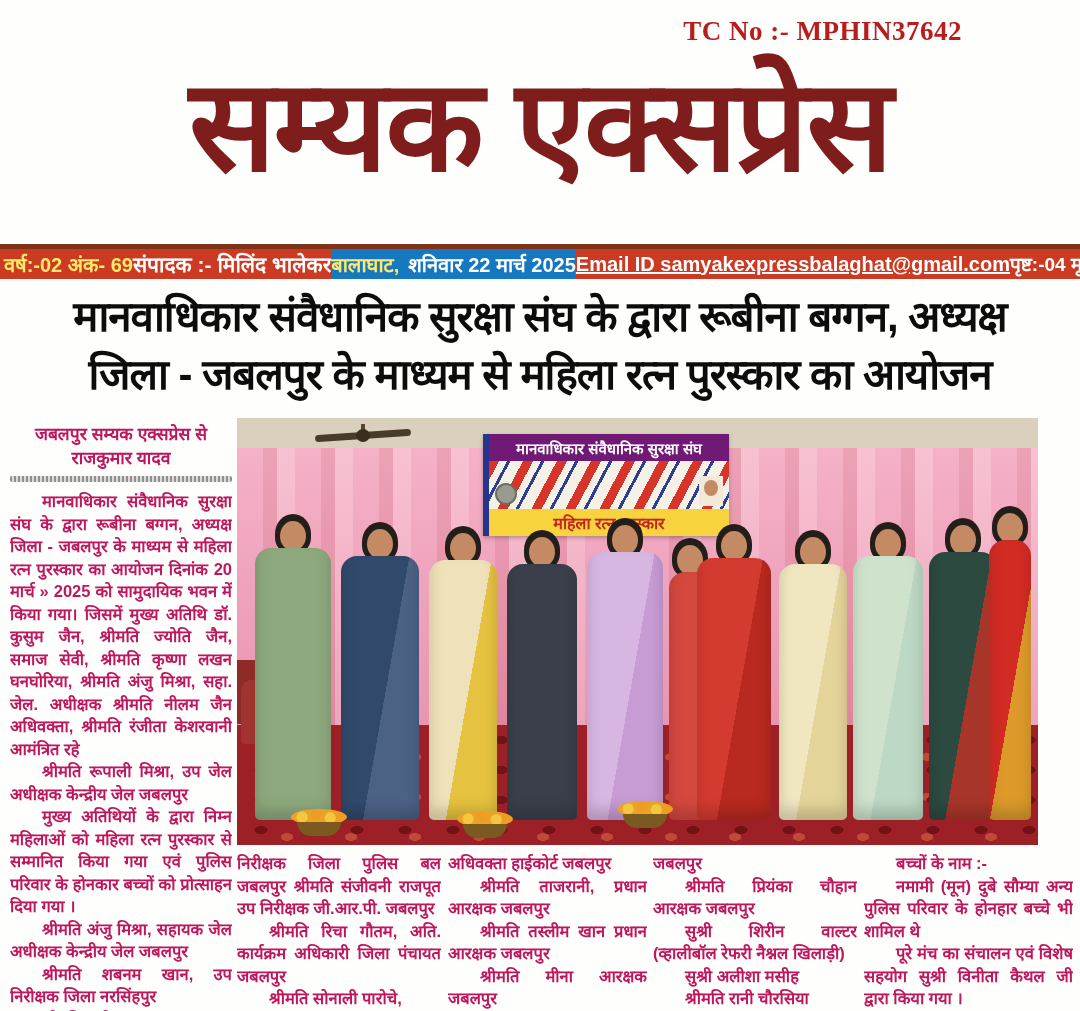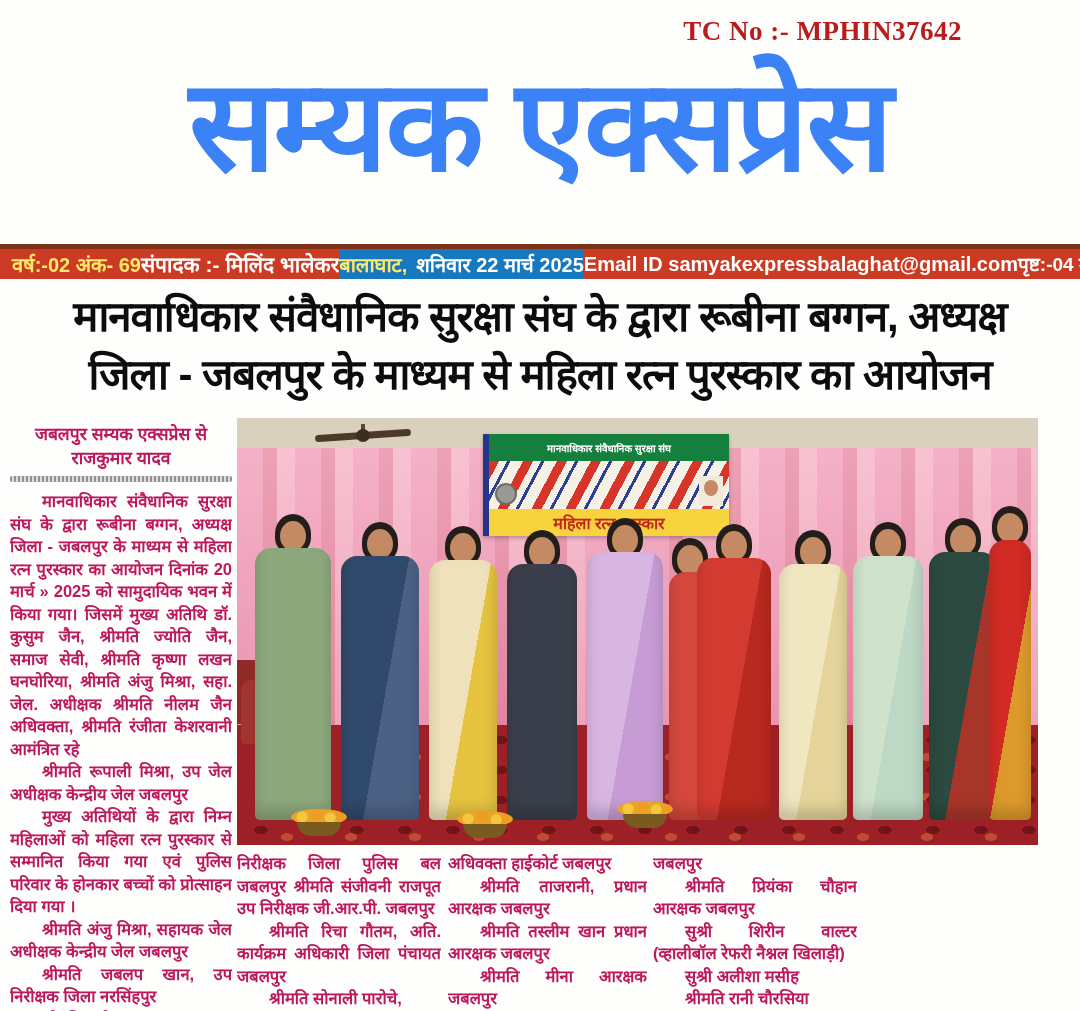--- a/index.html
+++ b/index.html
@@ -5,31 +5,31 @@
   html,body{margin:0;padding:0;background:#e9e7e2;}
   .page{position:relative;width:1080px;height:1011px;background:#fefefc;overflow:hidden;
         font-family:"Liberation Sans","DejaVu Sans",sans-serif;margin:0 auto;}
 
   
   .tc-no{position:absolute;top:16px;right:118px;font-family:"Liberation Serif","DejaVu Serif",serif;
          font-weight:bold;font-size:27px;color:#b91c1c;letter-spacing:.5px;}
 
   
   .masthead{position:absolute;top:40px;left:0;width:100%;text-align:center;margin:0;
-            font-size:128px;line-height:1.35;font-weight:900;color:#3b82f6;letter-spacing:-2px;}
+            font-size:128px;line-height:1.35;font-weight:900;color:#7f1d1d;letter-spacing:-2px;}
 
   
   .infobar{position:absolute;top:244px;left:0;width:1080px;height:35px;background:#cb3a22;
            border-top:5px solid #7e3318;display:flex;align-items:center;font-weight:bold;box-sizing:border-box;}
-  .infobar .issue{color:#ffe96a;font-size:20px;padding-left:12px;width:180px;white-space:nowrap;}
+  .infobar .issue{color:#ffe96a;font-size:20px;padding-left:4px;width:180px;white-space:nowrap;}
   .infobar .editor{color:#ffffff;font-size:21px;width:270px;text-align:center;white-space:nowrap;}
   .infobar .datebox{background:#1678be;color:#fff;height:100%;display:flex;align-items:center;
                     padding:0 0;gap:9px;font-size:20px;white-space:nowrap;}
   .infobar .place{color:#ffe96a;}
-  .infobar .email{color:#fff;font-size:20px;flex:1;text-align:center;white-space:nowrap;}
+  .infobar .email{color:#fff;font-size:20px;flex:1;text-align:center;white-space:nowrap;text-decoration:underline;}
   .infobar .pages{color:#fff;font-size:19px;padding-right:12px;white-space:nowrap;}
 
   
   .headline{position:absolute;top:288px;left:8px;right:8px;text-align:center;color:#0c0c0c;
             font-weight:900;font-size:42px;line-height:58px;letter-spacing:-1px;}
 
   
   .col{position:absolute;font-size:16.5px;line-height:22.5px;color:#be185d;font-weight:600;
        text-align:justify;overflow:hidden;}
   .col1{left:10px;top:420px;width:222px;height:591px;}
@@ -55,21 +55,21 @@
       background-size:48px 30px,64px 40px;background-position:0 0,18px 12px;}
   .fan{position:absolute;top:6px;left:78px;width:96px;height:20px;}
   .fan .rod{position:absolute;left:46px;top:0;width:4px;height:9px;background:#5a4633;}
   .fan .blades{position:absolute;top:8px;left:0;width:96px;height:7px;background:#4a3a2a;border-radius:4px;
       transform:rotate(-4deg);}
   .fan .hub{position:absolute;top:5px;left:41px;width:14px;height:13px;background:#3b2e21;border-radius:50%;}
 
   
   .banner{position:absolute;left:246px;top:16px;width:240px;height:102px;background:#f5f1e6;
       border-left:6px solid #27348b;box-shadow:0 2px 4px rgba(0,0,0,.25);}
-  .banner-top{height:27px;background:#15803d;color:#fff;font-weight:bold;font-size:10px;
+  .banner-top{height:27px;background:#701a75;color:#fff;font-weight:bold;font-size:15px;
       display:flex;align-items:center;justify-content:center;white-space:nowrap;overflow:hidden;}
   .banner-mid{height:48px;
       background:repeating-linear-gradient(118deg,#d8352a 0 9px,#f5f1e6 9px 16px,#2c3f90 16px 19px,#f5f1e6 19px 30px);
       position:relative;}
   .banner-mid .medal{position:absolute;left:6px;bottom:4px;width:18px;height:18px;border-radius:50%;
       background:#9a9a92;border:2px solid #6d6d64;}
   .banner-mid .portrait{position:absolute;right:6px;bottom:3px;width:24px;height:30px;background:#f3e9da;}
   .banner-mid .portrait i{display:block;width:14px;height:16px;margin:4px auto 0;background:#c38a63;border-radius:50%;}
   .banner-strip{height:27px;background:#f7d33e;color:#c3261d;font-weight:900;font-size:16px;
       display:flex;align-items:center;justify-content:center;white-space:nowrap;overflow:hidden;}
@@ -129,21 +129,21 @@
     <div class="byline">
       <div>जबलपुर सम्यक एक्सप्रेस से</div>
       <div>राजकुमार यादव</div>
     </div>
     <div class="rule"></div>
     <div>
         <p class="para">मानवाधिकार संवैधानिक सुरक्षा संघ के द्वारा रूबीना बग्गन, अध्यक्ष जिला - जबलपुर के माध्यम से महिला रत्न पुरस्कार का आयोजन दिनांक 20 मार्च » 2025 को सामुदायिक भवन में किया गया। जिसमें मुख्य अतिथि डॉ. कुसुम जैन, श्रीमति ज्योति जैन, समाज सेवी, श्रीमति कृष्णा लखन घनघोरिया, श्रीमति अंजु मिश्रा, सहा. जेल. अधीक्षक श्रीमति नीलम जैन अधिवक्ता, श्रीमति रंजीता केशरवानी आमंत्रित रहे</p>
         <p class="para">श्रीमति रूपाली मिश्रा, उप जेल अधीक्षक केन्द्रीय जेल जबलपुर</p>
         <p class="para">मुख्य अतिथियों के द्वारा निम्न महिलाओं को महिला रत्न पुरस्कार से सम्मानित किया गया एवं पुलिस परिवार के होनकार बच्चों को प्रोत्साहन दिया गया ।</p>
         <p class="para">श्रीमति अंजु मिश्रा, सहायक जेल अधीक्षक केन्द्रीय जेल जबलपुर</p>
-        <p class="para">श्रीमति जबलप खान, उप निरीक्षक जिला नरसिंहपुर</p>
+        <p class="para">श्रीमति शबनम खान, उप निरीक्षक जिला नरसिंहपुर</p>
         <p class="para">श्रीमति सुनीता पंच, उप</p>
       </div>
   </div>
 
   <div class="photo">
     <div class="ph-wall"></div>
     <div class="fan">
       <span class="rod"></span>
         <span class="blades"></span>
         <span class="hub"></span>
@@ -249,14 +249,19 @@
       <p class="para">सुश्री अलीशा मसीह</p>
       <p class="para">श्रीमति रानी चौरसिया</p>
     </div>
   <div class="col col3 cont">
       <p class="para">अधिवक्ता हाईकोर्ट जबलपुर</p>
       <p class="para">श्रीमति ताजरानी, प्रधान आरक्षक जबलपुर</p>
       <p class="para">श्रीमति तस्लीम खान प्रधान आरक्षक जबलपुर</p>
       <p class="para">श्रीमति मीना आरक्षक जबलपुर</p>
       <p class="para">सुश्री नेहा दुबे, प्रधान आरक्षक</p>
     </div>
+  <div class="col col5">
+      <p class="para">बच्चों के नाम :-</p>
+      <p class="para">नमामी (मून) दुबे सौम्या अन्य पुलिस परिवार के होनहार बच्चे भी शामिल थे</p>
+      <p class="para">पूरे मंच का संचालन एवं विशेष सहयोग सुश्री विनीता कैथल जी द्वारा किया गया ।</p>
+    </div>
 
 </div>
 
 </body></html>

